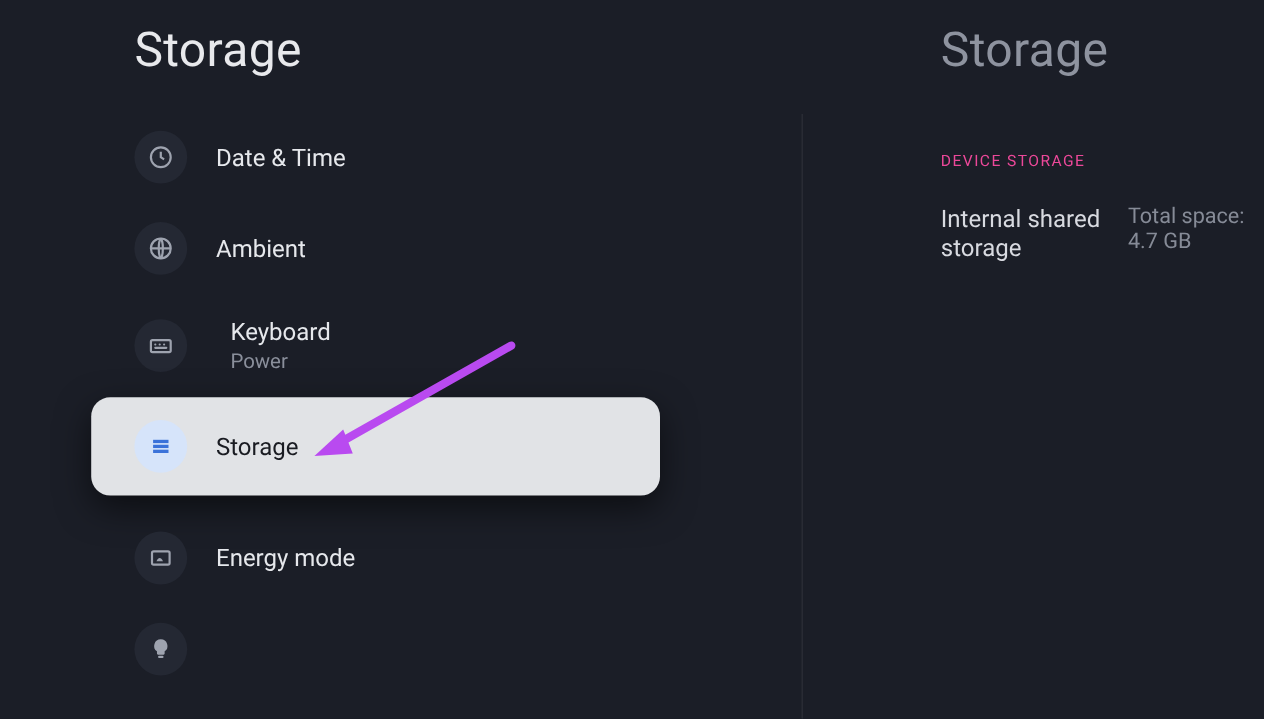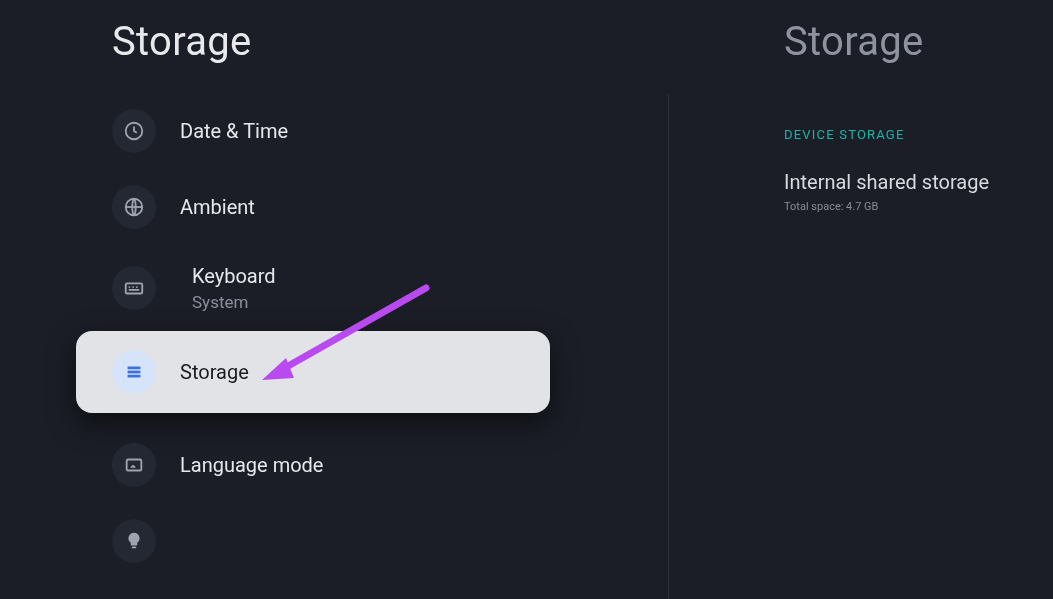--- a/index.html
+++ b/index.html
@@ -102,36 +102,35 @@
     .menu-sub {
       font-size: 17px;
       color: #8a8f9b;
     }
     .menu-item.selected .menu-label {
       color: #1a1c22;
     }
     .section-header {
       font-size: 13px;
       letter-spacing: 1.2px;
-      color: #14b8a6;
+      color: #ec4899;
       margin-left: 114px;
       margin-bottom: 28px;
     }
     .storage-entry {
       margin-left: 114px;
       display: flex;
-      flex-direction: column;
       gap: 6px;
     }
     .storage-name {
       font-size: 20px;
       color: #d8dae0;
     }
     .storage-sub {
-      font-size: 11px;
+      font-size: 18px;
       color: #868b97;
     }
     
     .arrow {
       position: absolute;
       left: 256px;
       top: 280px;
       width: 180px;
       height: 110px;
       pointer-events: none;
@@ -178,21 +177,21 @@
 
       <div class="menu-item tall">
         <div class="icon-circle">
           <svg class="icon-svg" viewBox="0 0 24 24" fill="none" stroke="#9ea3af" stroke-width="2">
             <rect x="3" y="7" width="18" height="11" rx="1.5"></rect>
             <path d="M7 11h0M11 11h0M15 11h0M7 14h10" stroke-linecap="round"></path>
           </svg>
         </div>
         <div class="menu-text">
           <span class="menu-label">Keyboard</span>
-          <span class="menu-sub">System</span>
+          <span class="menu-sub">Power</span>
         </div>
       </div>
 
       <div class="menu-item selected">
         <div class="icon-circle">
           <svg class="icon-svg" viewBox="0 0 24 24" fill="none">
             <rect x="5" y="6" width="14" height="3" fill="#3b72d9"></rect>
             <rect x="5" y="10.5" width="14" height="3" fill="#3b72d9"></rect>
             <rect x="5" y="15" width="14" height="3" fill="#3b72d9"></rect>
           </svg>
@@ -203,21 +202,21 @@
       </div>
 
       <div class="menu-item" style="margin-top:14px;">
         <div class="icon-circle">
           <svg class="icon-svg" viewBox="0 0 24 24" fill="none" stroke="#9ea3af" stroke-width="2">
             <rect x="4" y="6" width="16" height="12" rx="1.5"></rect>
             <path d="M8 15c1-2 2-3 3-3s2 1 3 3" fill="#9ea3af" stroke="none"></path>
           </svg>
         </div>
         <div class="menu-text">
-          <span class="menu-label">Language mode</span>
+          <span class="menu-label">Energy mode</span>
         </div>
       </div>
 
       <div class="menu-item">
         <div class="icon-circle">
           <svg class="icon-svg" viewBox="0 0 24 24" fill="#9ea3af">
             <path d="M12 3a6 6 0 0 0-3.5 10.9V16a1 1 0 0 0 1 1h5a1 1 0 0 0 1-1v-2.1A6 6 0 0 0 12 3z"></path>
             <rect x="9.5" y="18" width="5" height="2" rx="1"></rect>
           </svg>
         </div>

